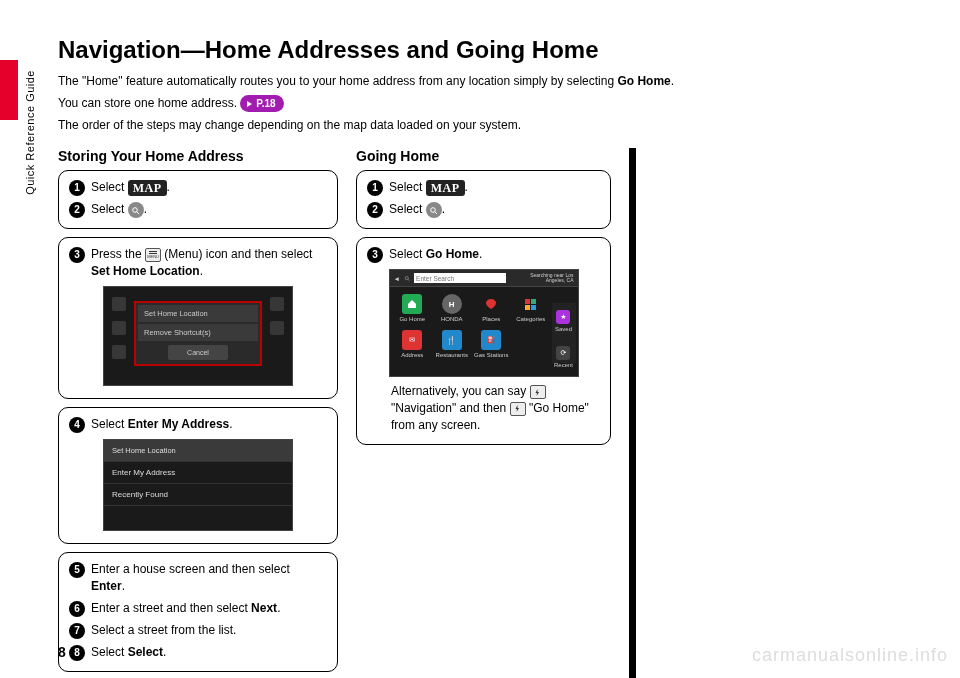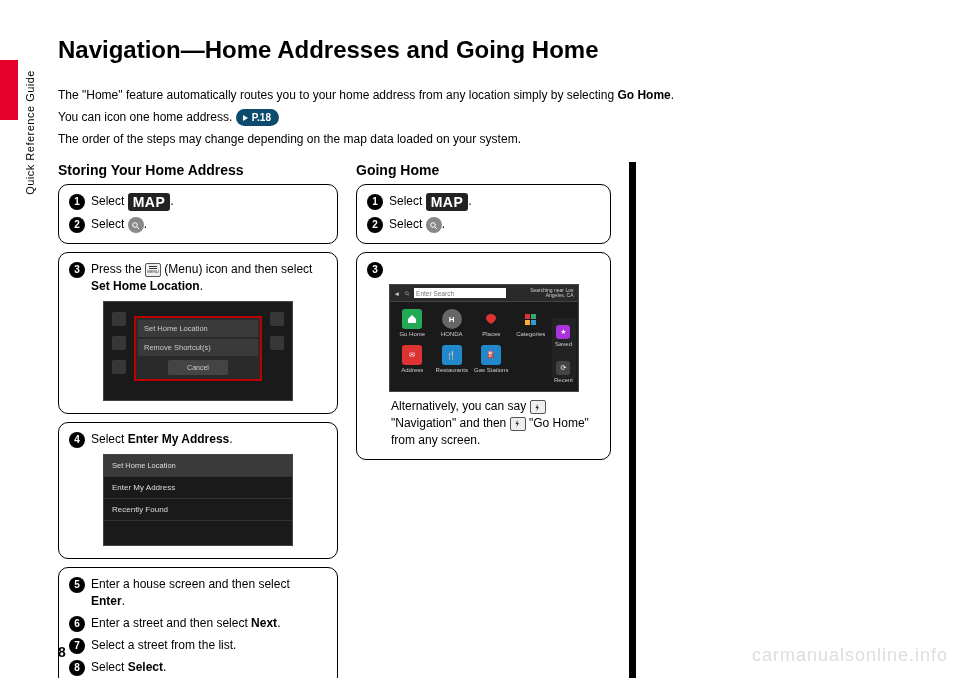--- a/index.html
+++ b/index.html
@@ -48,32 +48,32 @@
   }
   .content {
     position: absolute;
     left: 58px;
     top: 36px;
     right: 36px;
   }
   h1 {
     font-size: 24px;
     font-weight: bold;
-    margin-bottom: 22px;
+    margin-bottom: 8px;
   }
   .intro {
     font-size: 12px;
     line-height: 1.5;
     margin-bottom: 4px;
   }
   .intro .bold { font-weight: bold; }
   .pbadge {
     display: inline-flex;
     align-items: center;
-    background: #0c4a6e;
+    background: #a21caf;
     color: #fff;
     border-radius: 10px;
     padding: 1px 8px 1px 6px;
     font-size: 10px;
     font-weight: bold;
     vertical-align: middle;
   }
   .pbadge svg { margin-right: 2px; }
   .cols {
     display: flex;
@@ -119,26 +119,27 @@
   }
   .step-text { flex: 1; font-size: 12px; }
   .step-text .bold { font-weight: bold; }
   .chip-map {
     display: inline-flex;
     align-items: center;
     justify-content: center;
     background: #222;
     color: #fff;
     border-radius: 3px;
-    font-size: 14px;
+    font-size: 12px;
     font-weight: bold;
     padding: 2px 5px;
     letter-spacing: 0.5px;
     vertical-align: middle;
     line-height: 1;
+    font-family: Liberation Serif, serif;
   }
   .chip-search {
     display: inline-flex;
     width: 16px; height: 16px;
     border-radius: 50%;
     background: #888;
     align-items: center; justify-content: center;
     vertical-align: middle;
   }
   .chip-search svg { display:block; }
@@ -266,21 +267,21 @@
 <div class="side-label">Quick Reference Guide</div>
 <div class="page-num">8</div>
 <div class="watermark">carmanualsonline.info</div>
 
 <div class="content">
   <h1>Navigation—Home Addresses and Going Home</h1>
   <p class="intro">
     <span>The "Home" feature automatically routes you to your home address from any location simply by selecting </span><span class="bold">Go Home</span><span>.</span>
   </p>
   <p class="intro">
-    <span>You can icon one home address. </span>
+    <span>You can store one home address. </span>
     <span class="pbadge">
       <svg width="8" height="8" viewBox="0 0 8 8">
           <path d="M1 1 L6 4 L1 7 Z" fill="#fff"></path>
         </svg>
       <span>P.18</span>
     </span>
   </p>
   <p class="intro">The order of the steps may change depending on the map data loaded on your system.</p>
 
   <div class="cols">
@@ -396,20 +397,23 @@
                   <line x1="5.7" y1="5.7" x2="8" y2="8" stroke="#fff" stroke-width="1"></line>
                 </svg>
               </span><span>.</span>
           </div>
         </div>
       </div>
 
       <div class="stepbox">
         <div class="step">
           <div class="bullet">3</div>
+          <div class="step-text">
+            <span>Select </span><span class="bold">Go Home</span><span>.</span>
+          </div>
         </div>
         <div class="shot shot3">
           <div class="tbar">
             <span>◄</span>
             <svg width="7" height="7" viewBox="0 0 9 9">
                 <circle cx="4" cy="4" r="2.3" stroke="#999" stroke-width="1" fill="none"></circle>
                 <line x1="5.7" y1="5.7" x2="8" y2="8" stroke="#999" stroke-width="1"></line>
               </svg>
             <input readonly="" placeholder="Enter Search" style="">
             <span style="font-size:5px;line-height:1;text-align:right">Searching near Los Angeles, CA</span>

